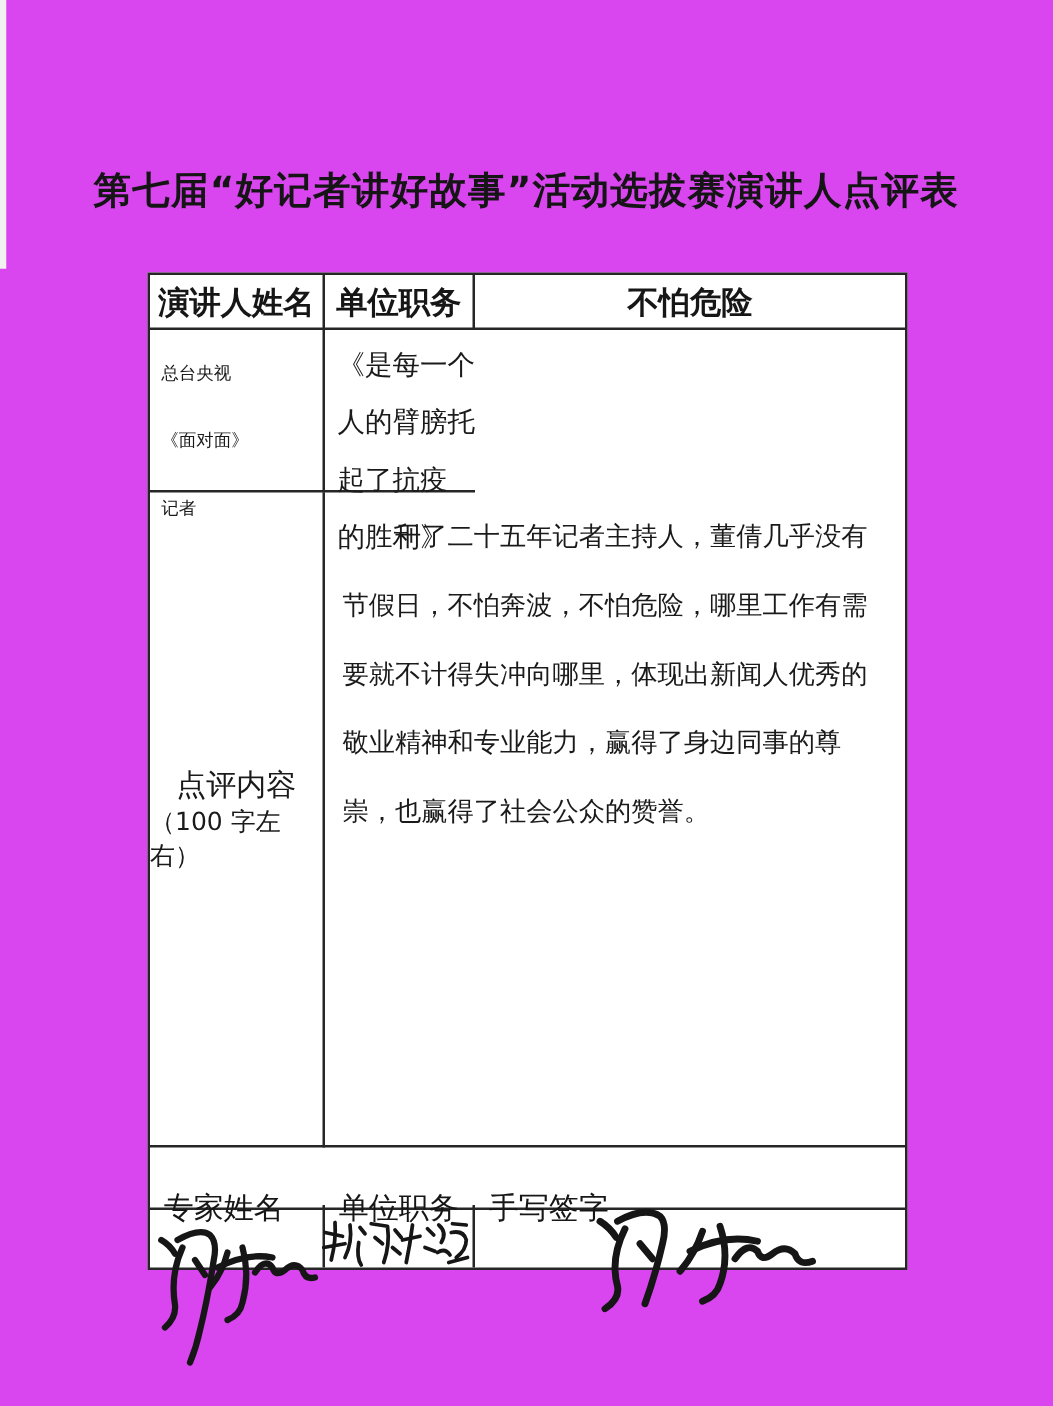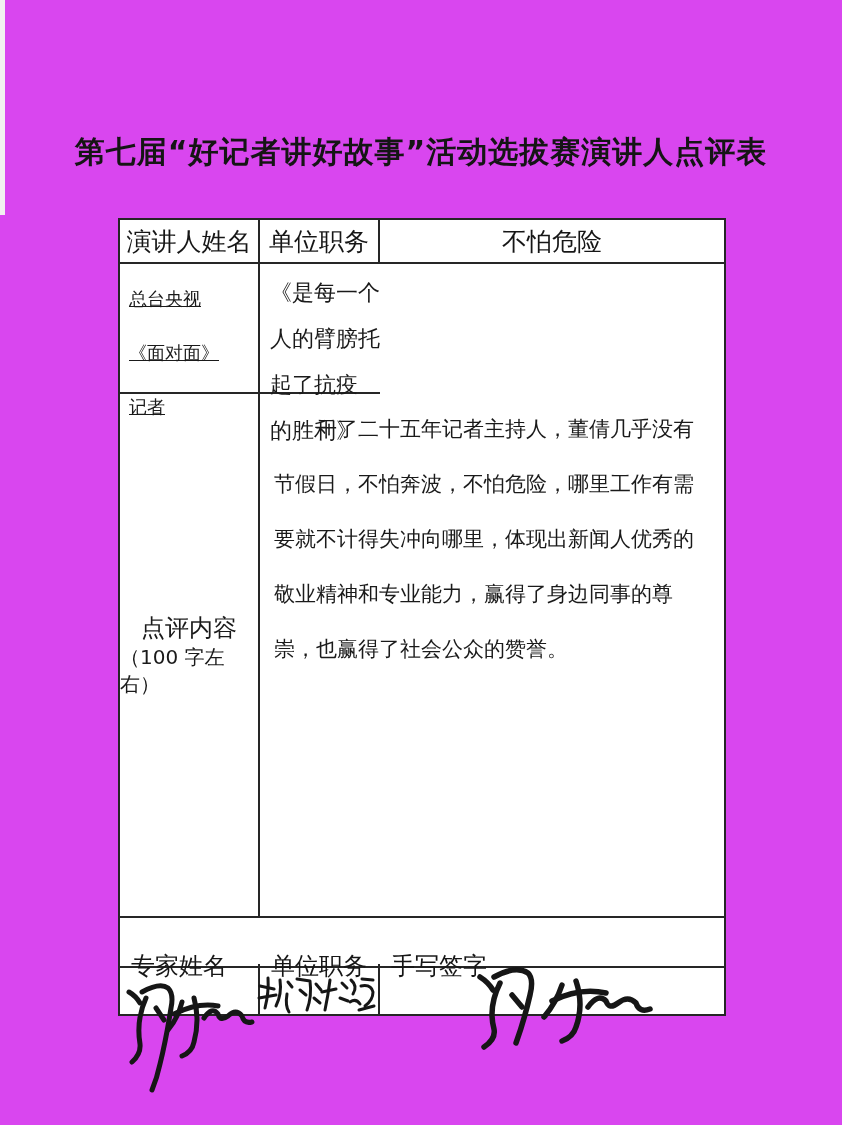--- a/index.html
+++ b/index.html
@@ -29,26 +29,26 @@
     display:grid;
     grid-template-columns:140px 120px 344px;
     grid-template-rows:44px 130px 524px 46px 50px;
     background:#ffffff;
   }
   .cell { box-sizing:border-box; overflow:visible; }
   .br { border-right:2px solid #262626; }
   .bb { border-bottom:2px solid #262626; }
   .hdr {
     display:flex; align-items:center; justify-content:center;
-    font-size:25px; font-weight:400; color:#161616;
+    font-size:25px; font-weight:700; color:#161616;
   }
   .name-cell { padding:14px 0 0 12px; font-size:25px; }
   .unit-cell {
-    padding:8px 2px 0 9px; font-size:18px; line-height:54px;
-    white-space:pre-line; text-align:justify;text-decoration:underline;
+    padding:8px 2px 0 9px; font-size:14px; line-height:54px;
+    white-space:pre-line; text-align:justify;
   }
   .speech-cell {
     padding:6px 0 0 10px; font-size:22px; line-height:46px;
     white-space:pre-line;
   }
   .comment-label {
     grid-column:1; display:flex; flex-direction:column;
     align-items:center; justify-content:center; 
   }
   .comment-label .l1 { font-size:24px; }

